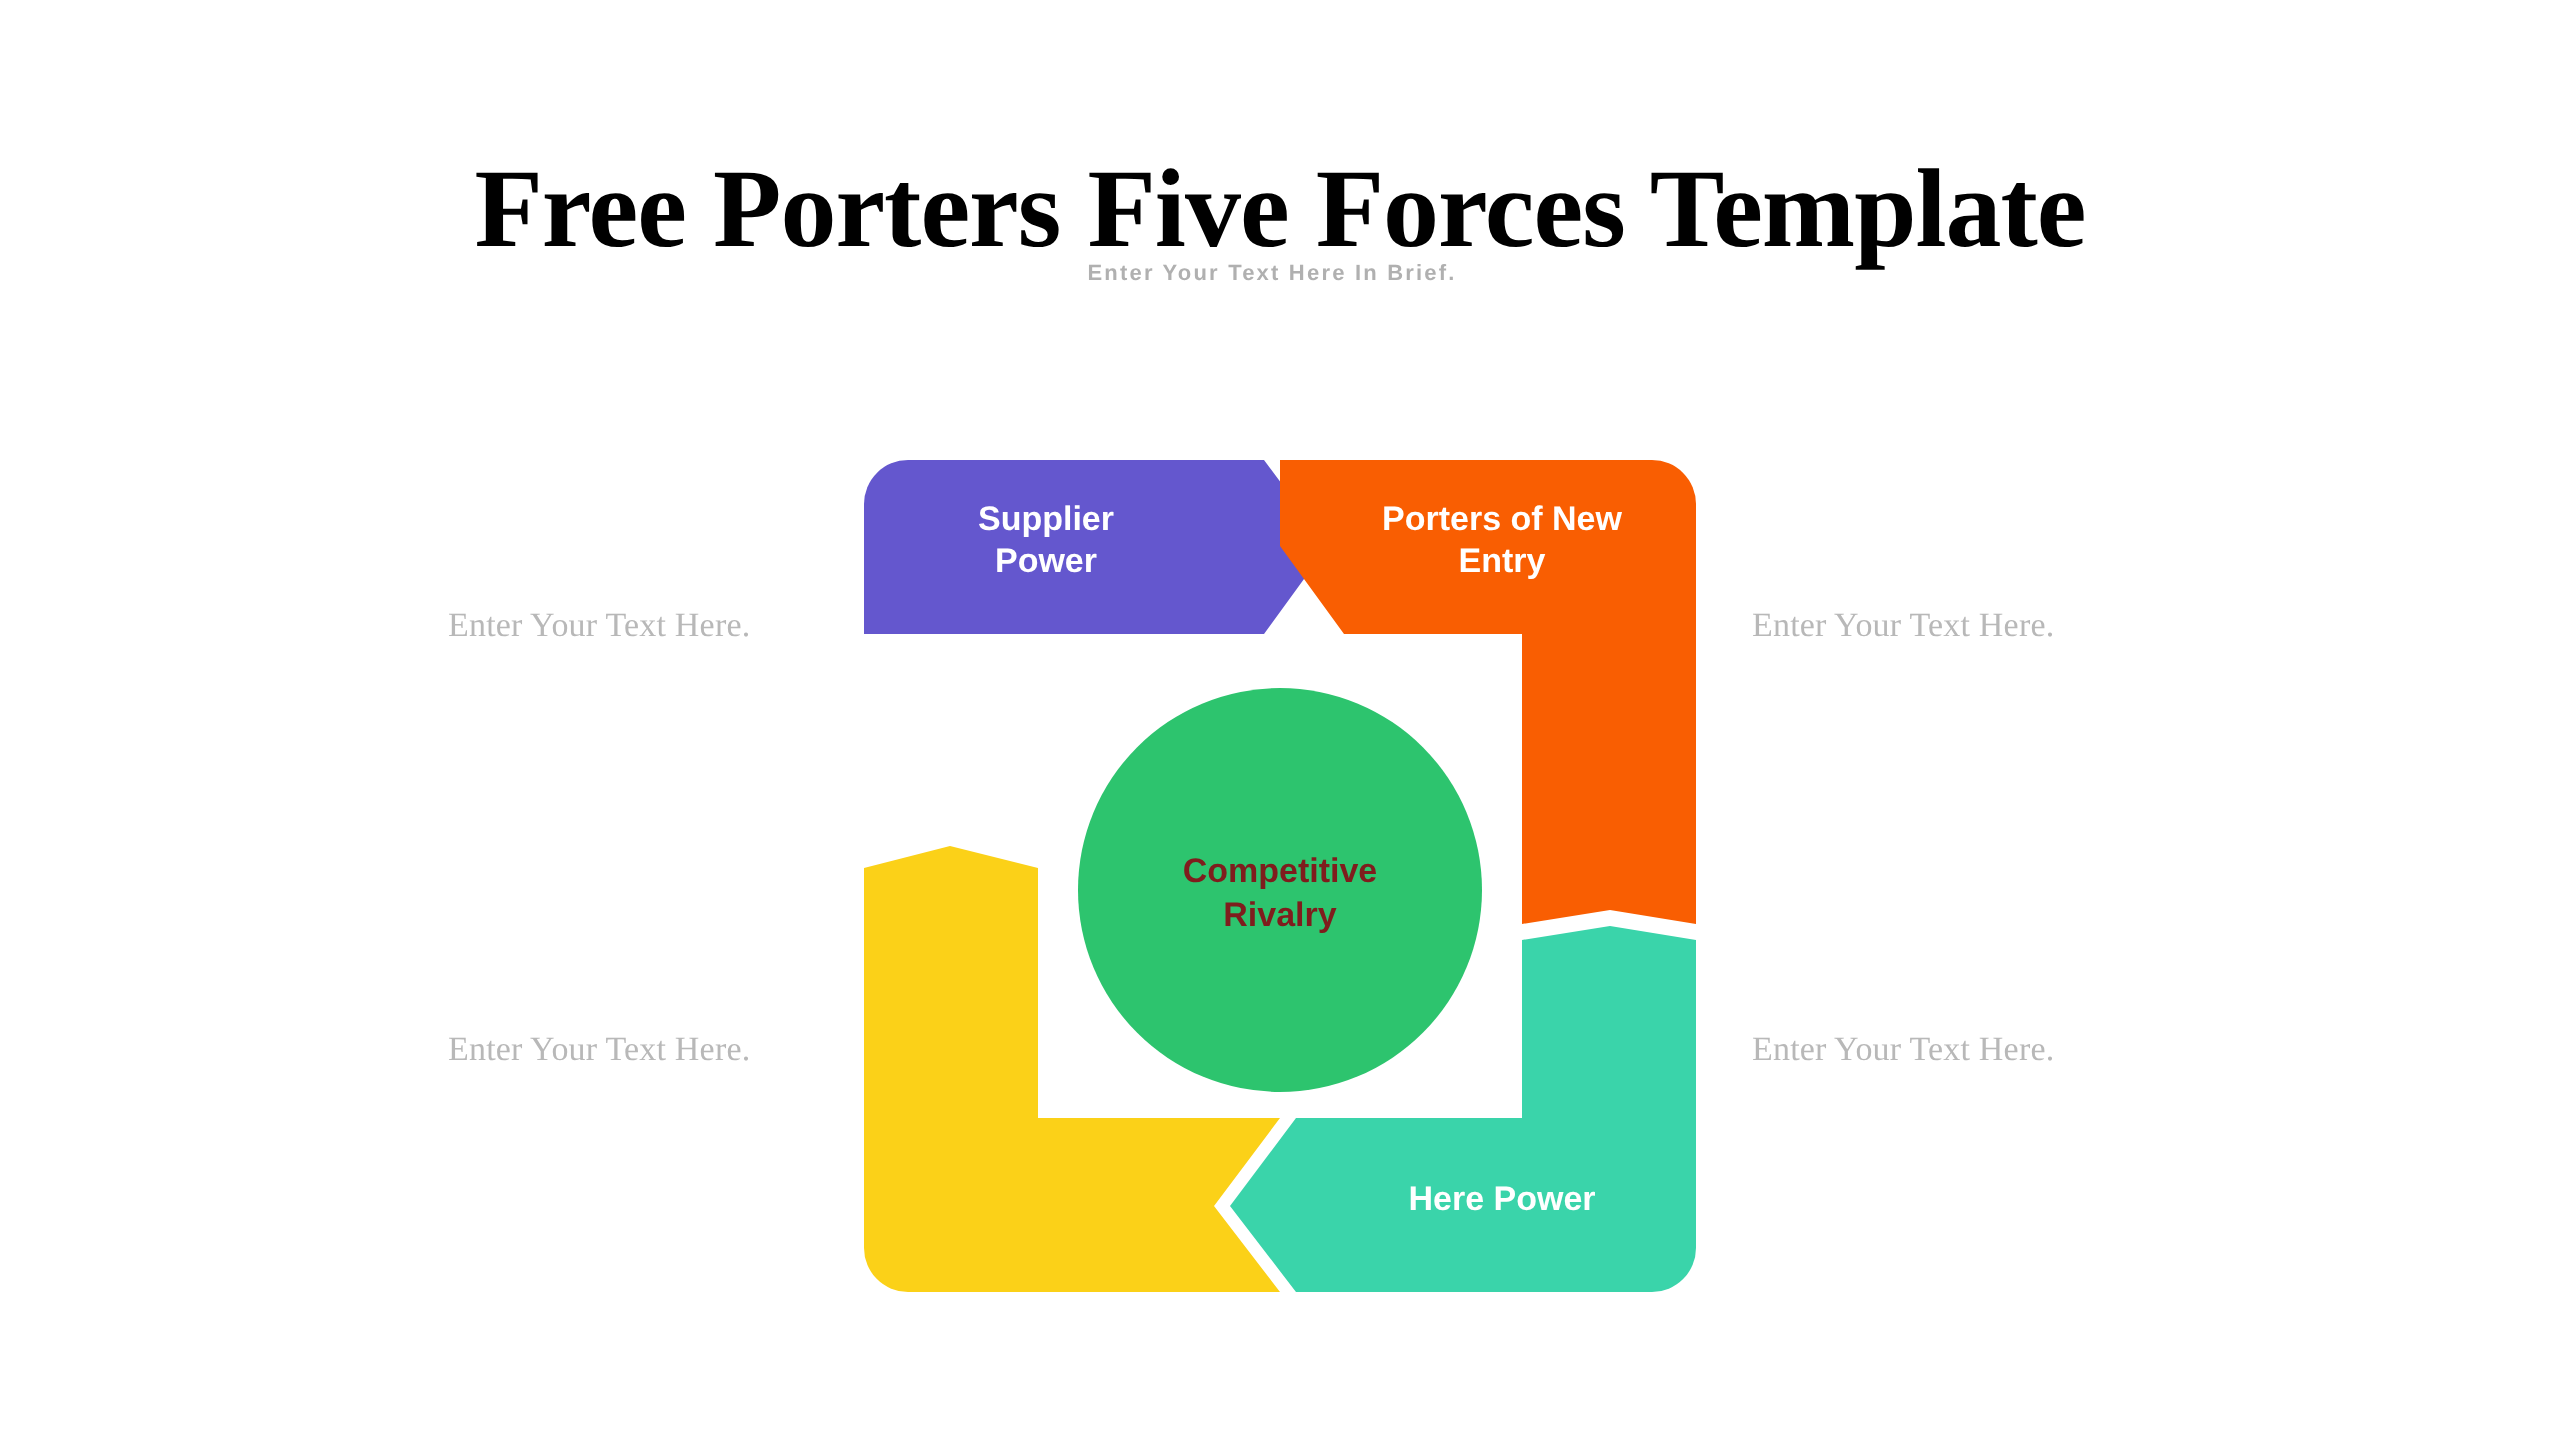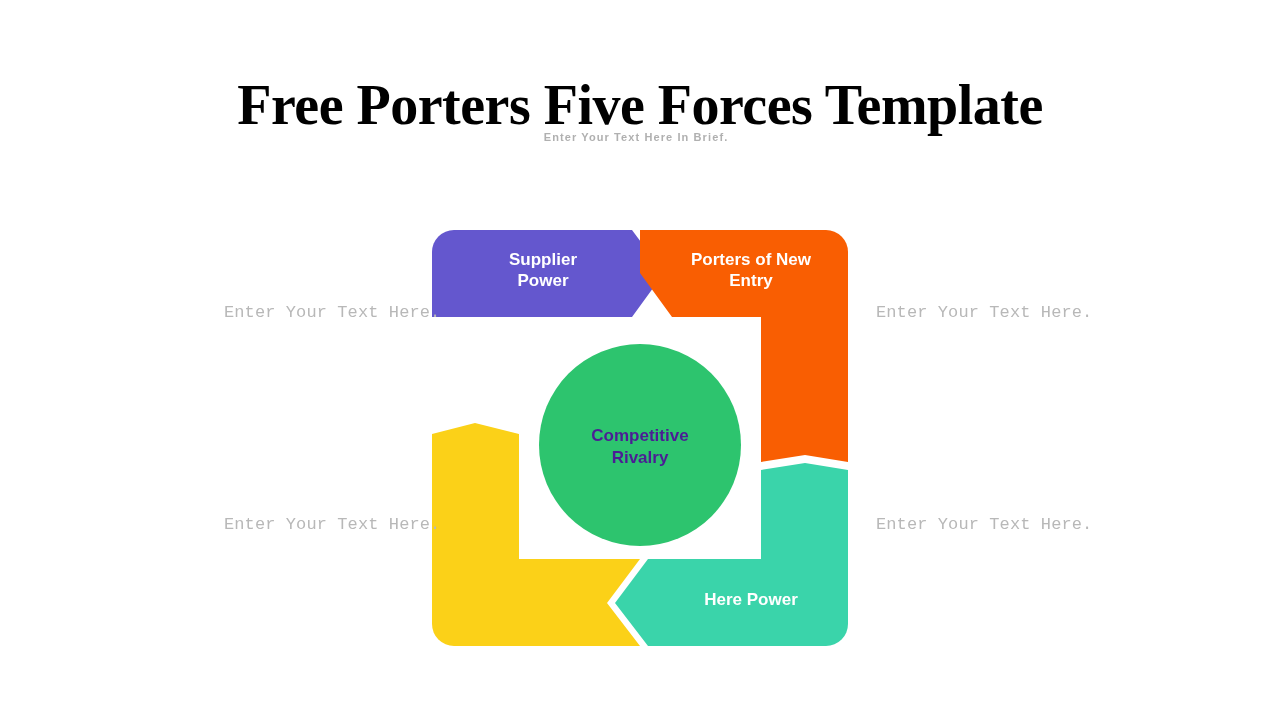--- a/index.html
+++ b/index.html
@@ -65,44 +65,44 @@
     position: absolute;
     color: #ffffff;
     font-family: "Liberation Sans", sans-serif;
     font-weight: 700;
     font-size: 17px;
     line-height: 1.22;
     text-align: center;
     white-space: pre-line;
     pointer-events: none;
   }
-  .quad-label.supplier   { left: 28px;  top: 20px;  width: 166px; }
+  .quad-label.supplier   { left: 8px;  top: 20px;  width: 166px; }
   .quad-label.newentry   { left: 236px; top: 20px;  width: 166px; }
   .quad-label.substitutes{ left: 16px;  top: 344px; width: 166px; }
   .quad-label.buyer      { left: 236px; top: 360px; width: 166px; }
 
   .center-label {
     position: absolute;
     left: 128px;
     top: 195px;
     width: 160px;
     text-align: center;
-    color: #4c1d95;
+    color: #7f1d1d;
     font-family: "Liberation Sans", sans-serif;
     font-weight: 600;
     font-size: 17px;
     line-height: 1.28;
     white-space: pre-line;
     pointer-events: none;
   }
 
   
   .side-note {
     position: absolute;
-    font-family: Liberation Mono, monospace;
+    font-family: Liberation Serif, serif;
     font-size: 17px;
     font-weight: 400;
     letter-spacing: 0.1px;
     color: #b8b8b8;
     white-space: nowrap;
   }
   .side-note.left-top     { left: 224px; top: 303px; }
   .side-note.left-bottom  { left: 224px; top: 515px; }
   .side-note.right-top    { left: 876px; top: 303px; }
   .side-note.right-bottom { left: 876px; top: 515px; }

